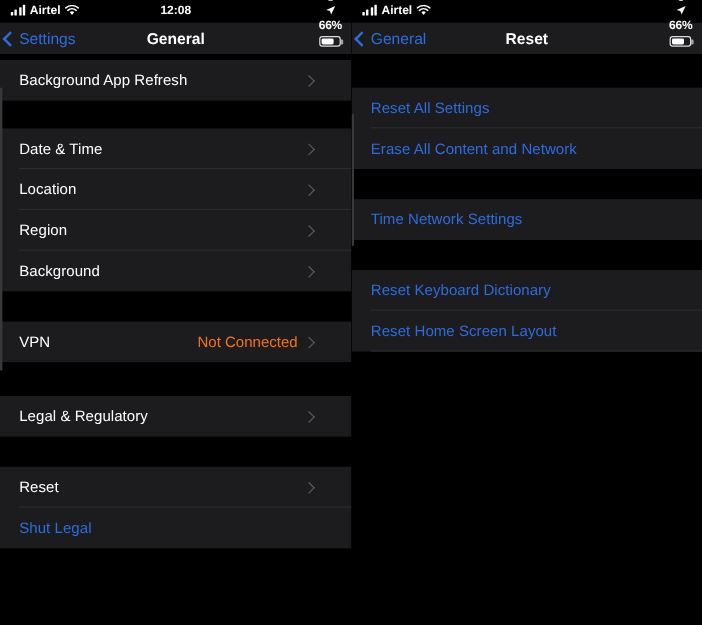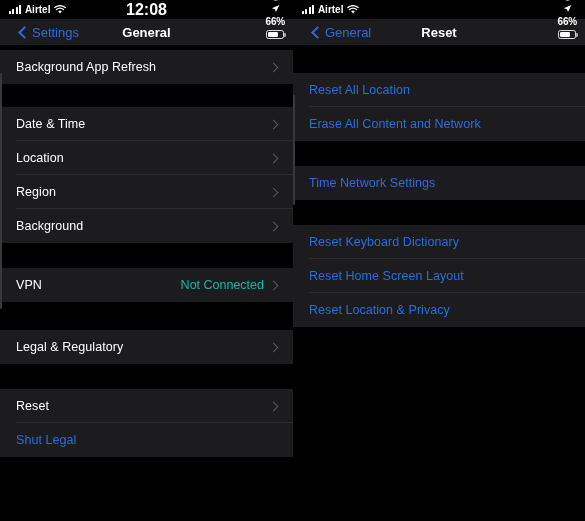--- a/index.html
+++ b/index.html
@@ -33,31 +33,30 @@
     height: 19px;
     background: #000000;
     display: flex;
     align-items: center;
     padding: 0 8px 0 9px;
     box-sizing: border-box;
     position: relative;
   }
   .status-left {
     display: flex;
-    align-items: center;
     gap: 4px;
     flex: 0 0 auto;
   }
   .status-center {
     position: absolute;
     left: 0;
     right: 0;
     text-align: center;
     color: #ffffff;
-    font-size: 16px;
+    font-size: 10px;
     font-weight: bold;
     letter-spacing: 0px;
     pointer-events: none;
   }
   .status-right {
     margin-left: auto;
     display: flex;
     align-items: center;
     gap: 3px;
     z-index: 2;
@@ -120,21 +119,21 @@
   }
   .si { display: block; }
 
   
   .nav-bar {
     height: 26px;
     background: #1c1c1e;
     position: relative;
     display: flex;
     align-items: center;
-    padding: 0 20px;
+    padding: 0 4px;
     box-sizing: border-box;
   }
   .nav-back {
     display: flex;
     align-items: center;
     gap: 2px;
     color: #2d6cdf;
     font-size: 13px;
     z-index: 2;
     cursor: pointer;
@@ -167,38 +166,38 @@
     background: #1c1c1e;
   }
   .gap {
     background: #000000;
   }
   .row {
     height: 34px;
     display: flex;
     align-items: center;
     padding-left: 16px;
-    padding-right: 12px;
+    padding-right: 28px;
     position: relative;
     box-sizing: border-box;
     cursor: default;
   }
   .row .label {
     font-size: 12.5px;
     color: #ffffff;
     flex: 0 0 auto;
     letter-spacing: 0.05px;
   }
   .row.link .label {
     color: #2d6cdf;
   }
   .row .value {
     margin-left: auto;
     font-size: 12.5px;
-    color: #14b8a6;
+    color: #f97316;
     padding-right: 6px;
   }
   .row .chev {
     margin-left: auto;
     flex: 0 0 auto;
     display: inline-block;
     width: 6px;
     height: 6px;
     border-top: 1.6px solid #5a5a5e;
     border-right: 1.6px solid #5a5a5e;
@@ -403,21 +402,21 @@
       </div>
       <div class="nav-title">Reset</div>
     </div>
 
     <div class="list-scroll" style="height:476px;">
 
       <div class="gap" style="height:28px;"></div>
 
       <div class="group">
         <div class="row link sep">
-          <span class="label">Reset All Location</span>
+          <span class="label">Reset All Settings</span>
         </div>
         <div class="row link">
           <span class="label">Erase All Content and Network</span>
         </div>
       </div>
 
       <div class="gap" style="height:25px;"></div>
 
       <div class="group">
         <div class="row link">
@@ -427,22 +426,19 @@
 
       <div class="gap" style="height:25px;"></div>
 
       <div class="group">
         <div class="row link sep">
           <span class="label">Reset Keyboard Dictionary</span>
         </div>
         <div class="row link sep">
           <span class="label">Reset Home Screen Layout</span>
         </div>
-        <div class="row link">
-          <span class="label">Reset Location &amp; Privacy</span>
-        </div>
       </div>
 
       <div class="scroll-indicator" style="top:50px;height:110px;"></div>
     </div>
   </div>
 
 </div>
 
 </body></html>

